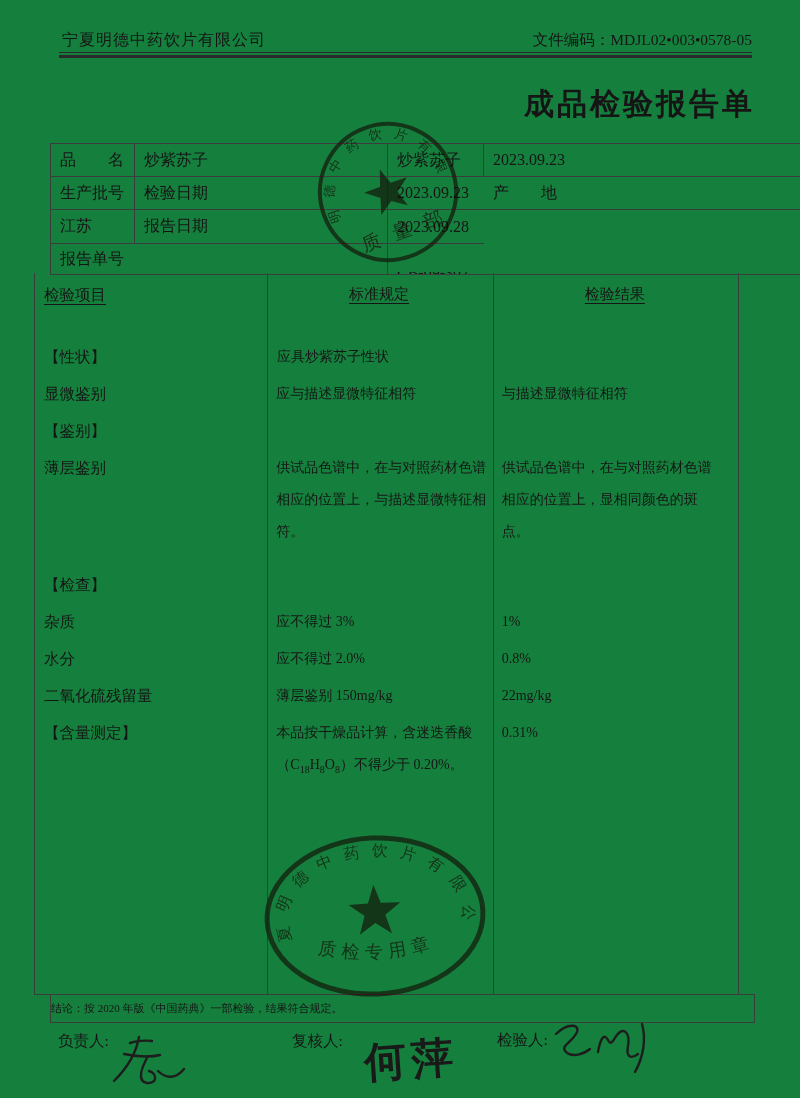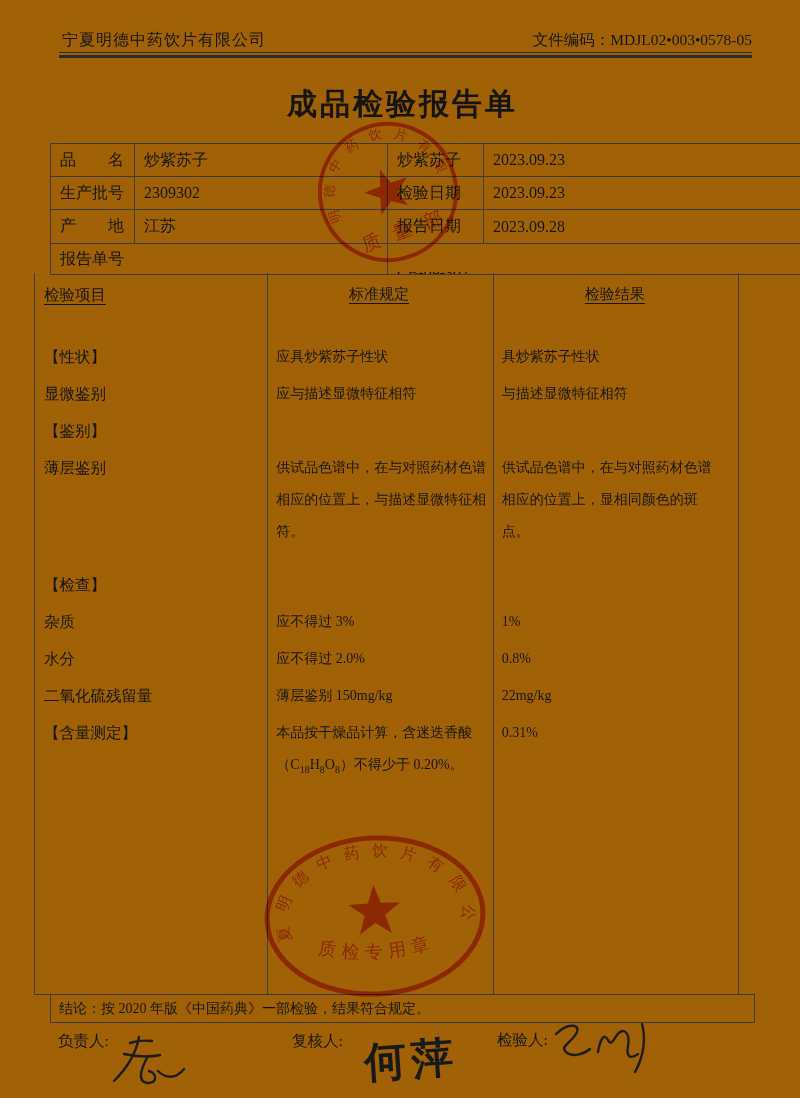--- a/index.html
+++ b/index.html
@@ -1,27 +1,27 @@
 <!DOCTYPE html>
 <html><head>
 <meta charset="utf-8">
 <style>
   html,body{margin:0;padding:0;background:#ffffff;}
   .page{
-    position:relative;width:800px;height:1098px;background:#a16207;
+    position:relative;width:800px;height:1098px;background:#15803d;
     font-family:"Liberation Serif","DejaVu Serif",serif;color:#151515;
     overflow:hidden;
   }
   
   .hdr-left{position:absolute;left:62px;top:30px;font-size:16px;letter-spacing:1px;}
   .hdr-right{position:absolute;right:48px;top:30px;font-size:15.5px;}
   .rule-thin{position:absolute;left:59px;top:52px;width:693px;height:1px;background:#2b2b2b;}
   .rule-thick{position:absolute;left:59px;top:55px;width:693px;height:3px;background:#2b2b2b;}
   
-  .title{position:absolute;left:50px;top:84px;width:705px;text-align:center;
+  .title{position:absolute;left:50px;top:84px;width:705px;text-align:right;
     font-size:30px;font-weight:bold;letter-spacing:3px;}
   
   .info{
     position:absolute;left:50px;top:143px;width:765px;box-sizing:border-box;
     display:grid;grid-template-columns:84px 253px 96px 1fr;
     grid-template-rows:33px 33px 34px 30px;border:1px solid #3c3c3c;font-size:16px;
   }
   .info>div{display:flex;align-items:center;padding-left:9px;box-sizing:border-box;
     border-right:1px solid #3c3c3c;border-bottom:1px solid #3c3c3c;white-space:nowrap;overflow:hidden;}
   .info>div.last-col{border-right:none;}
@@ -41,21 +41,21 @@
   .c1{width:232px;box-sizing:border-box;padding-left:9px;font-size:15.5px;}
   .c2{width:226px;box-sizing:border-box;padding:0 4px 0 10px;font-size:14px;word-break:break-all;}
   .c3{width:247px;box-sizing:border-box;padding:0 25px 0 10px;font-size:14px;word-break:break-all;}
   .t-head .c2,.t-head .c3{text-align:center;font-size:15px;word-break:normal;padding:0;}
   .body-rows{margin-top:22px;}
   .spacer16{height:16px;}
   sub{font-size:10px;}
   
   .conclusion{
     position:absolute;left:50px;top:994px;width:705px;height:29px;box-sizing:border-box;
-    border:1px solid #3c3c3c;font-size:14px;line-height:27px;padding-left:8px;white-space:nowrap;
+    border:1px solid #3c3c3c;font-size:11px;line-height:27px;white-space:nowrap;
   }
   
   .sig-label{position:absolute;font-size:15.5px;}
   .sig{position:absolute;}
   .sig path{fill:none;stroke:#1d1d1d;stroke-width:2.4;stroke-linecap:round;stroke-linejoin:round;}
   .sig-name{font-size:42px;fill:#191919;font-weight:bold;letter-spacing:5px;}
   
   .stamp{position:absolute;mix-blend-mode:multiply;opacity:0.88;}
   .stamp text{font-family:"Liberation Serif","DejaVu Serif",serif;}
 </style>
@@ -71,21 +71,20 @@
 
   <div class="title">成品检验报告单</div>
 
   <div class="info">
     <div>品　　名</div>
     <div>炒紫苏子</div>
     <div>炒紫苏子</div>
     <div class="last-col">2023.09.23</div>
 
     <div>生产批号</div>
-    <div>2309302</div>
     <div>检验日期</div>
     <div class="last-col">2023.09.23</div>
 
     <div>产　　地</div>
     <div>江苏</div>
     <div>报告日期</div>
     <div class="last-col">2023.09.28</div>
 
     <div class="span2a last-row">报告单号</div>
     <div class="span2b last-col last-row">CB-09-302</div>
@@ -98,21 +97,20 @@
     <div class="t-head">
       <div class="c1"><span class="u">检验项目</span></div>
       <div class="c2"><span class="u">标准规定</span></div>
       <div class="c3"><span class="u">检验结果</span></div>
     </div>
 
     <div class="body-rows">
       <div class="t-row">
         <div class="c1">【性状】</div>
         <div class="c2">应具炒紫苏子性状</div>
-        <div class="c3">具炒紫苏子性状</div>
       </div>
       <div class="t-row">
         <div class="c1">显微鉴别</div>
         <div class="c2">应与描述显微特征相符</div>
         <div class="c3">与描述显微特征相符</div>
       </div>
       <div class="t-row">
         <div class="c1">【鉴别】</div>
         <div class="c2"></div>
         <div class="c3"></div>

